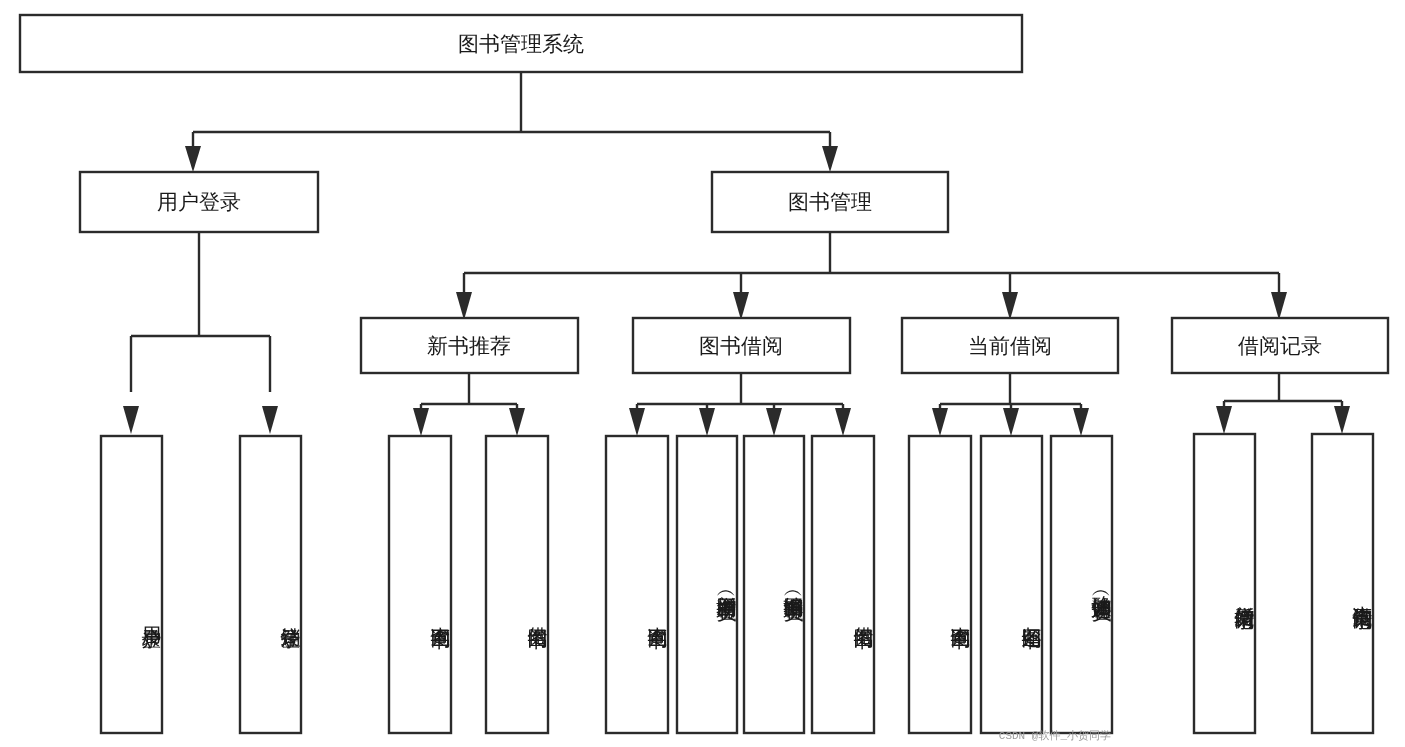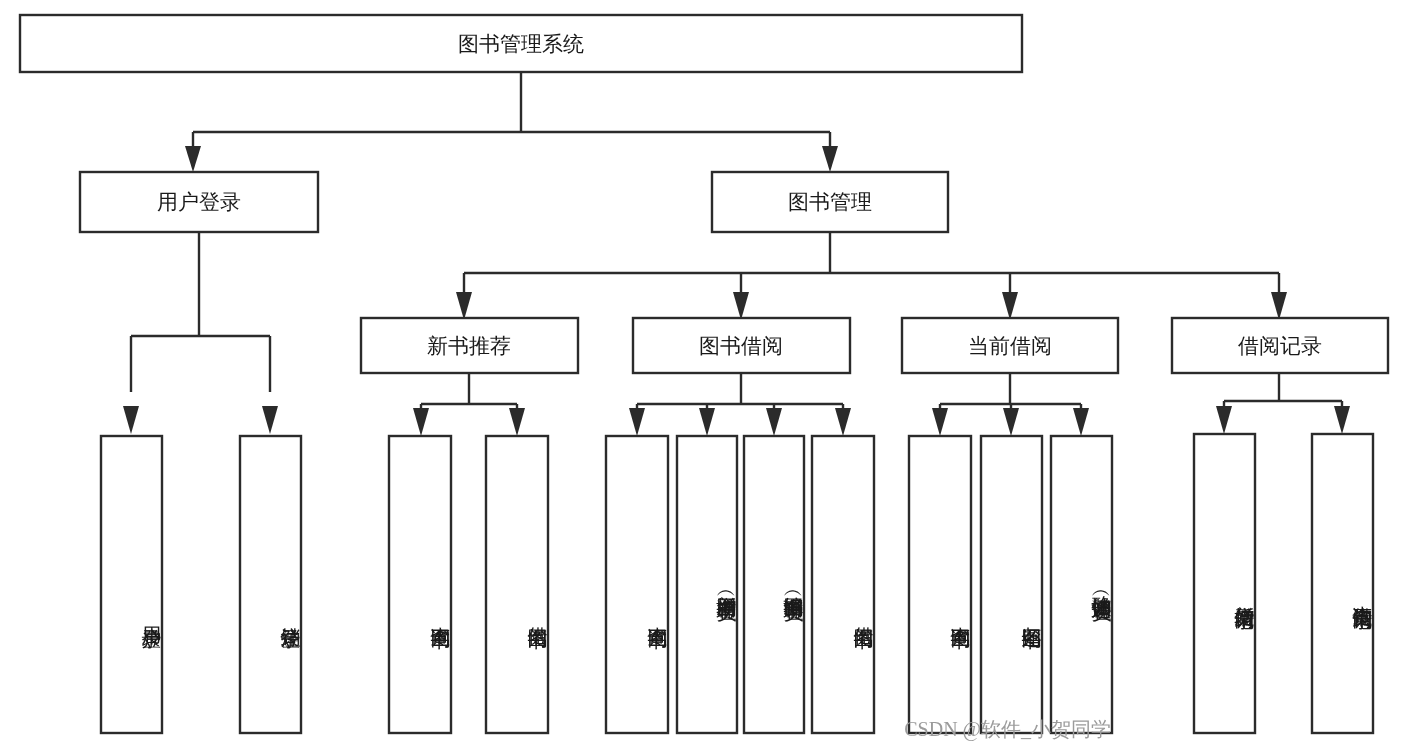--- a/index.html
+++ b/index.html
@@ -61,22 +61,22 @@
     display: flex;
     align-items: flex-start;
     justify-content: center;
     white-space: nowrap;
     pointer-events: none;
   }
   .watermark {
     position: absolute;
     right: 8px;
     bottom: 4px;
-    font-family: Liberation Serif, serif;
-    font-size: 20px;
+    font-family: Liberation Mono, monospace;
+    font-size: 11px;
     color: #9b9b9b;
     white-space: nowrap;
   }
 </style>
 </head>
 <body>
 
 <div id="diagram-root">
 
   <svg class="diagram" viewBox="0 0 1405 747" xmlns="http://www.w3.org/2000/svg">

